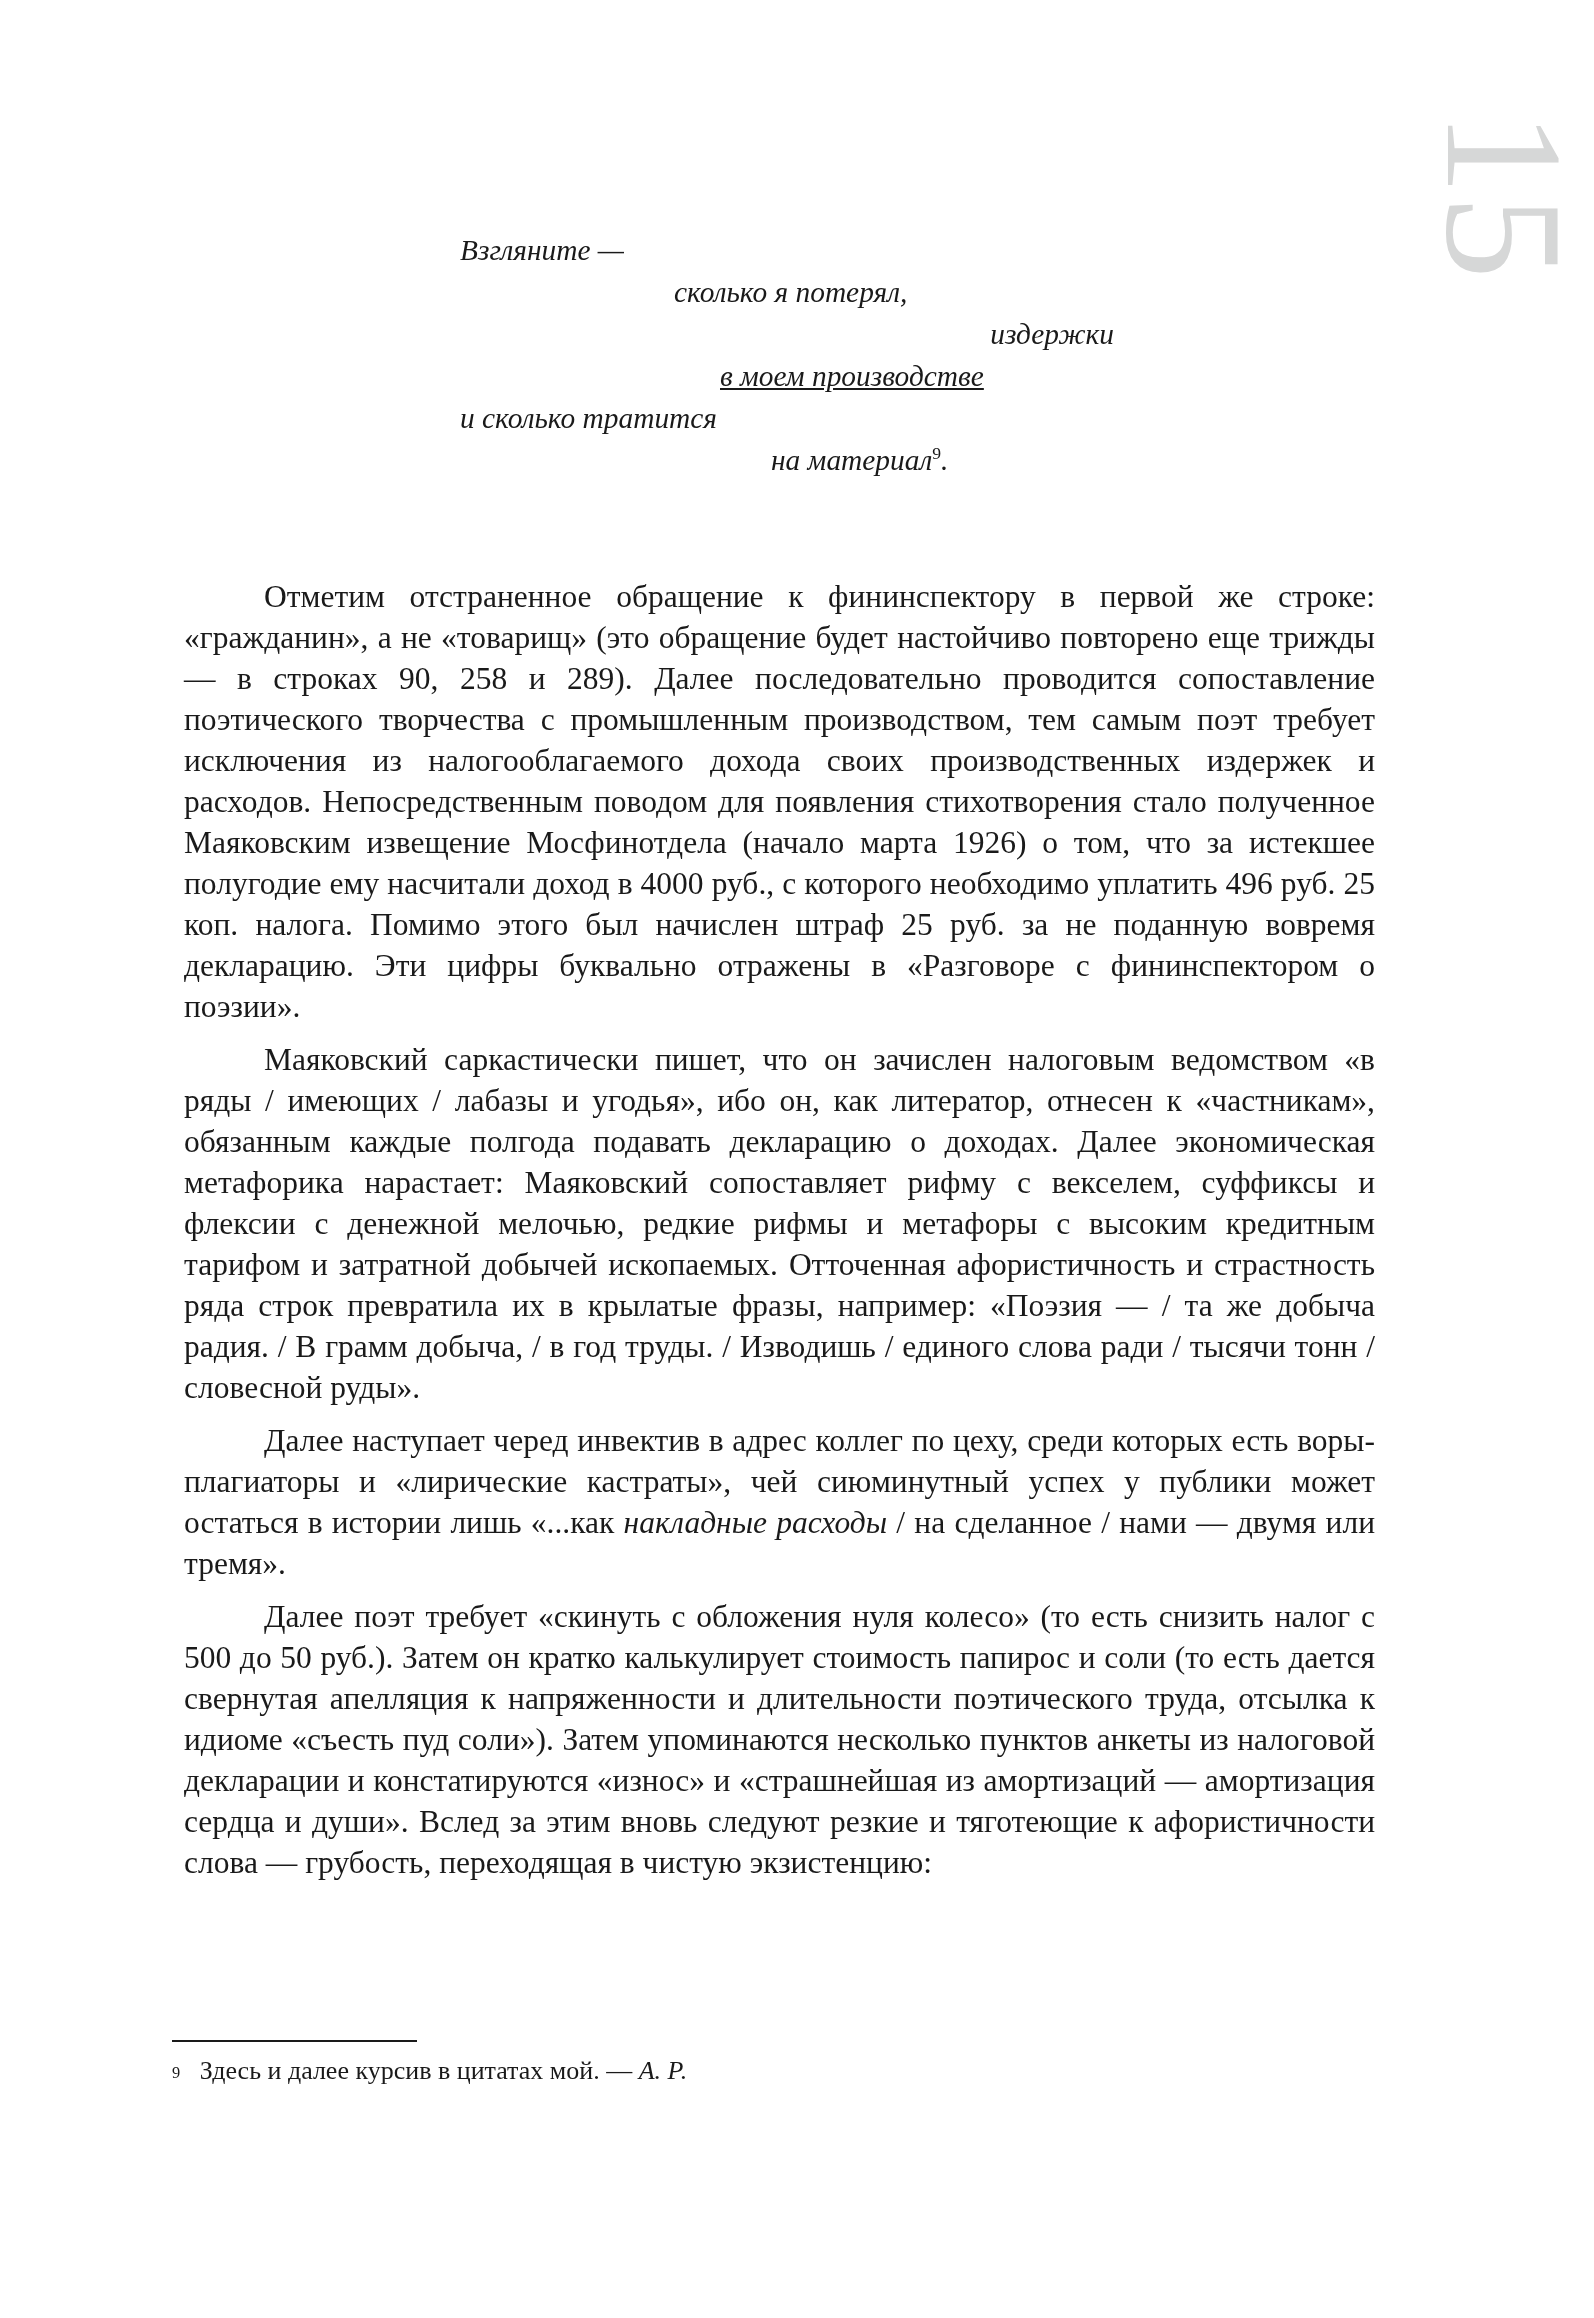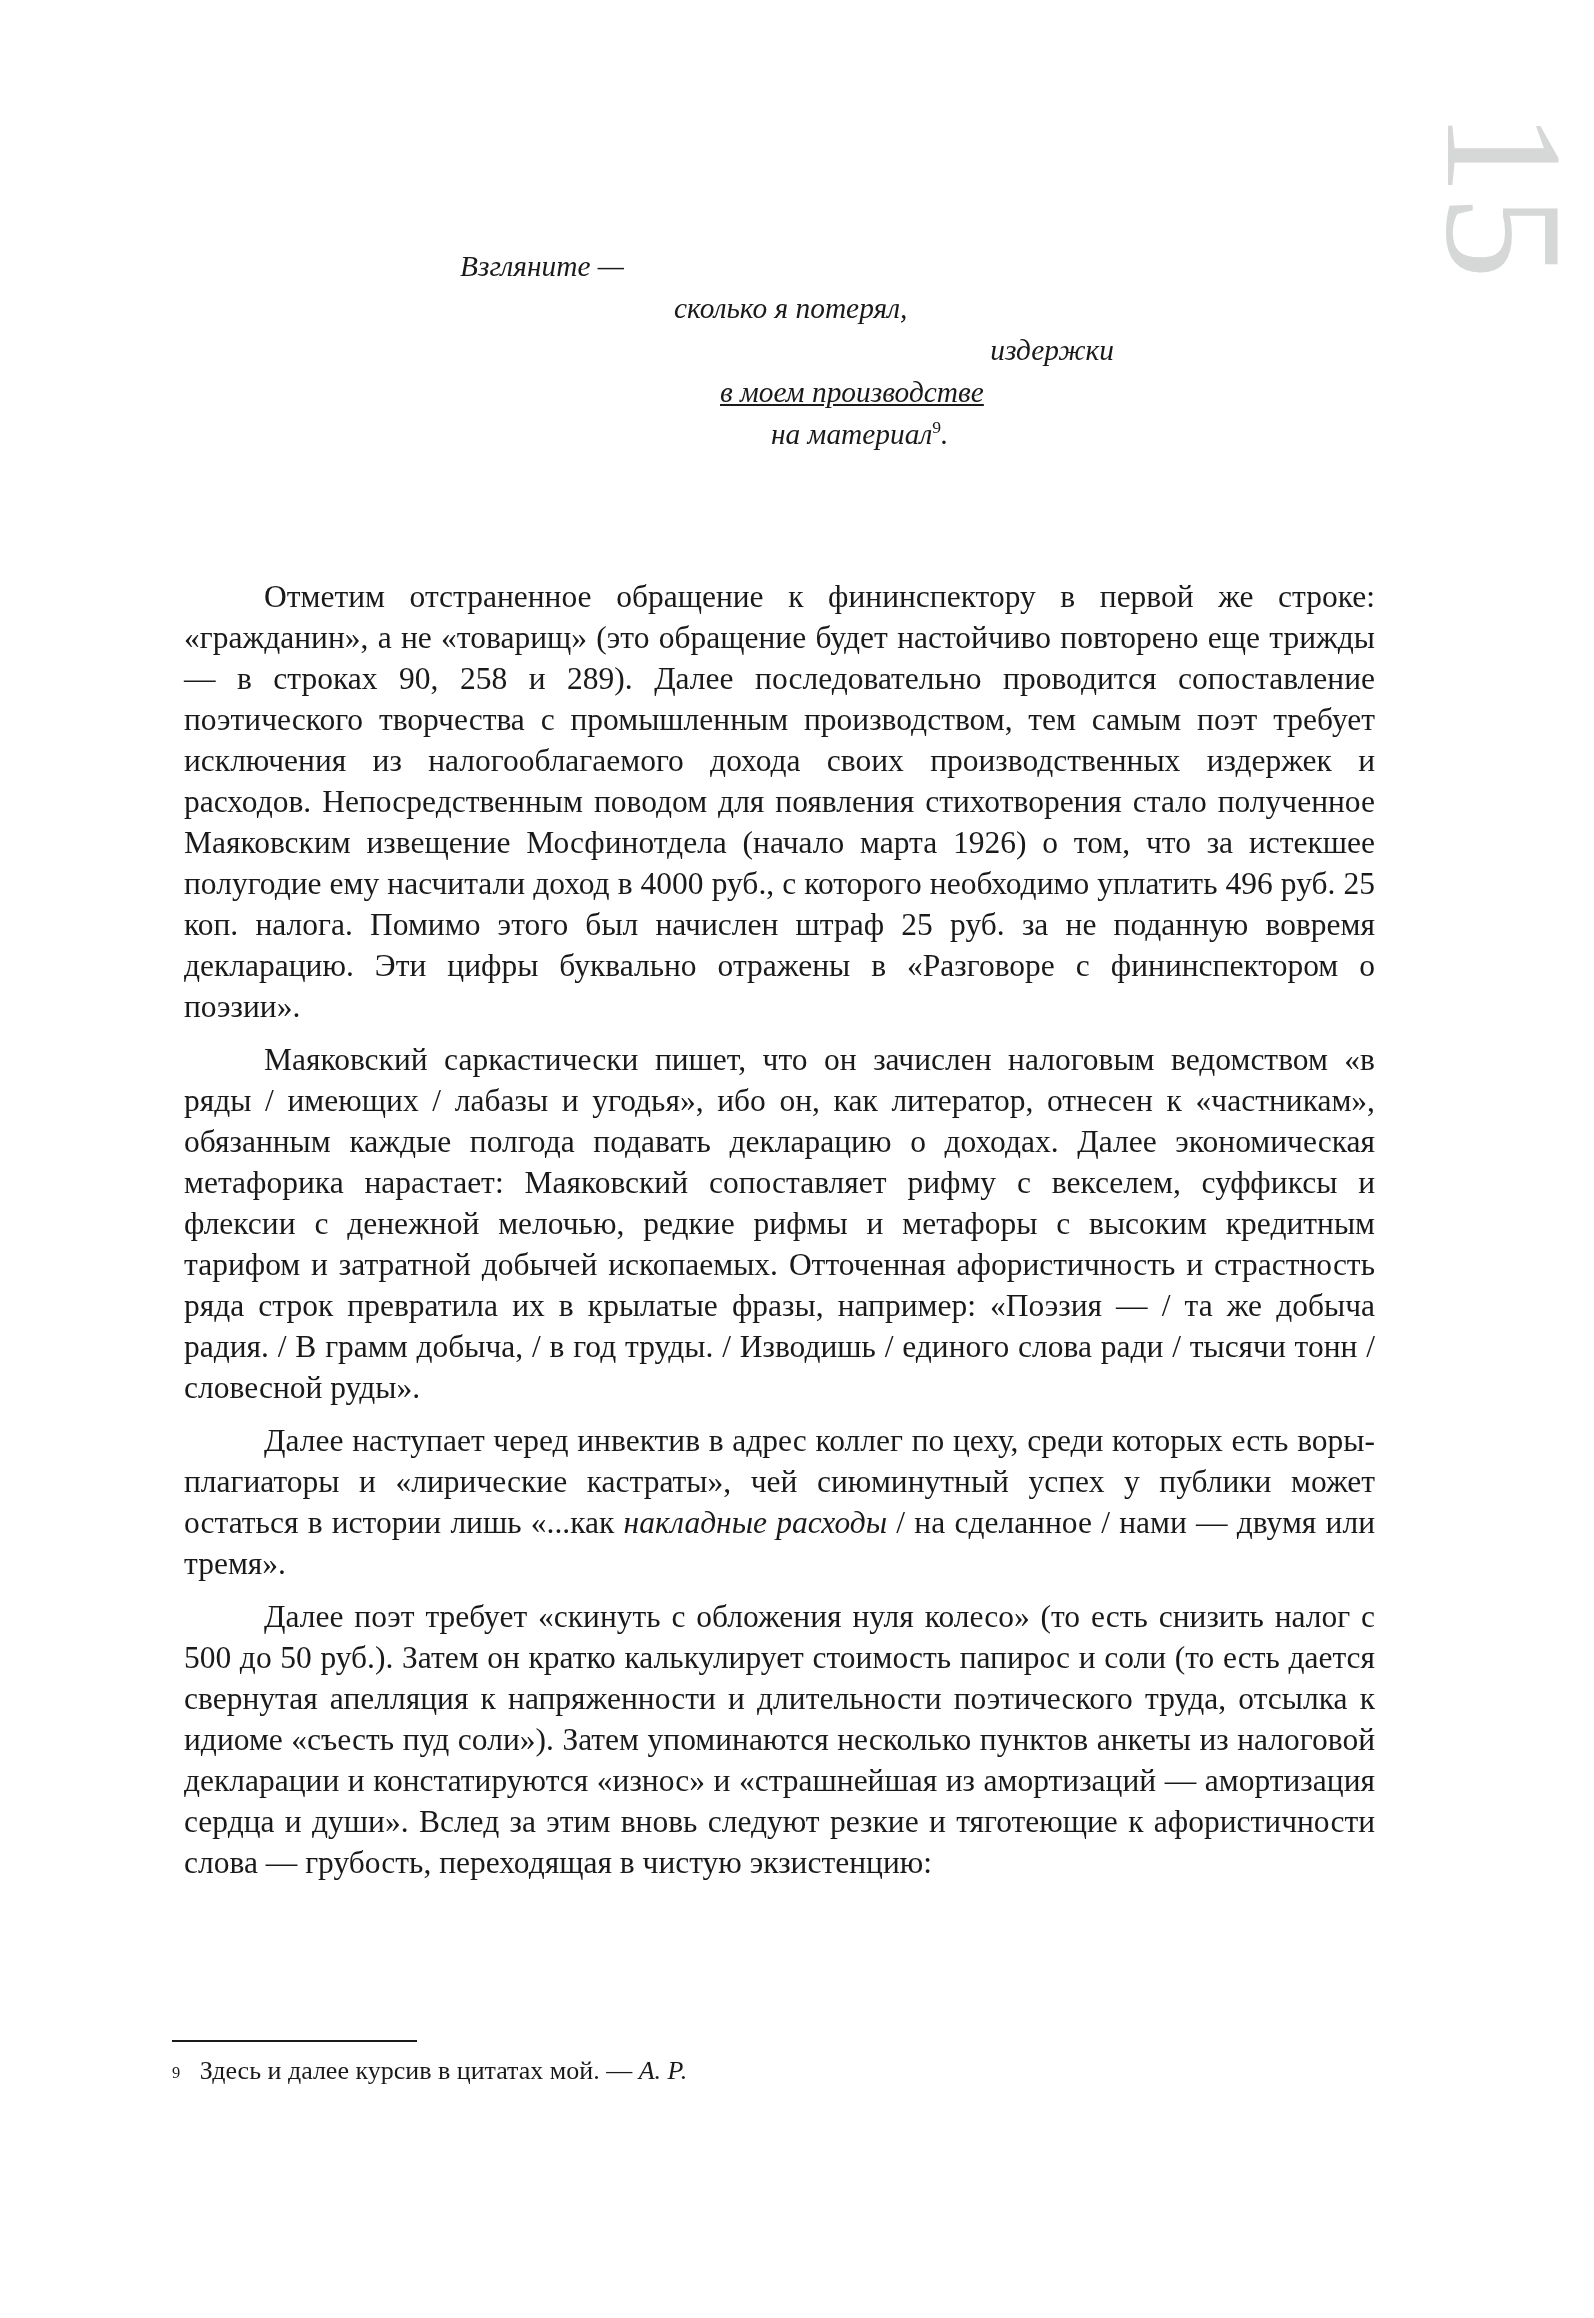--- a/index.html
+++ b/index.html
@@ -4,21 +4,21 @@
 <style>
   html, body { margin: 0; padding: 0; background: #ffffff; }
   body { width: 1594px; height: 2319px; position: relative; overflow: hidden; color: #1a1a1a; }
   .page-number {
     position: absolute; left: 1427px; top: 105px; width: 155px; height: 180px;
     font-family: "Liberation Serif", "DejaVu Serif", serif; font-size: 168px; line-height: 1;
     color: #d6d7d7; transform: rotate(90deg); transform-origin: center center;
     display: flex; align-items: center; justify-content: center;
   }
   .verse {
-    position: absolute; left: 460px; top: 245px; width: 654px;
+    position: absolute; left: 460px; top: 229px; width: 654px;
     font-family: "Liberation Serif", "DejaVu Serif", serif; font-style: italic;
     font-size: 29.4px; line-height: 42px; color: #1a1a1a;
   }
   .verse .line { white-space: nowrap; display: block; }
   .verse sup, .footnote sup { font-size: 0.6em; vertical-align: super; line-height: 0; font-style: normal; }
   .body-text {
     position: absolute; left: 172px; top: 564px; width: 1215px;
     font-family: "Liberation Serif", "DejaVu Serif", serif; font-size: 31.5px; line-height: 41px;
     color: #1a1a1a; text-align: justify;
   }
@@ -37,20 +37,21 @@
 </head>
 <body>
 
 <div class="page-number">15</div>
 
 <div class="verse" id="verse">
     <span class="line" style="padding-left: 0px;"><span>Взгляните —</span></span>
     <span class="line" style="padding-left: 214px;"><span>сколько я потерял,</span></span>
     <span class="line" style="padding-left: 100px; text-align: right;"><span>издержки</span></span>
     <span class="line" style="padding-left: 260px; text-decoration: underline;"><span>в моем производстве</span></span>
+    <span class="line" style="padding-left: 0px;"><span>и сколько тратится</span></span>
     <span class="line" style="padding-left: 311px;"><span>на материал</span><sup>9</sup>.</span>
   </div>
 
 <div class="body-text" id="body">
     <p><span>Отметим отстраненное обращение к фининспектору в первой же строке: «гражданин», а не «товарищ» (это обращение будет настойчиво повторено еще трижды — в строках 90, 258 и 289). Далее последовательно проводится сопоставление поэтического творчества с промышленным производством, тем самым поэт требует исключения из налогооблагаемого дохода своих производственных издержек и расходов. Непосредственным поводом для появления стихотворения стало полученное Маяковским извещение Мосфинотдела (начало марта 1926) о том, что за истекшее полугодие ему насчитали доход в 4000 руб., с которого необходимо уплатить 496 руб. 25 коп. налога. Помимо этого был начислен штраф 25 руб. за не поданную вовремя декларацию. Эти цифры буквально отражены в «Разговоре с фининспектором о поэзии».</span></p>
     <p><span>Маяковский саркастически пишет, что он зачислен налоговым ведомством «в ряды / имеющих / лабазы и угодья», ибо он, как литератор, отнесен к «частникам», обязанным каждые полгода подавать декларацию о доходах. Далее экономическая метафорика нарастает: Маяковский сопоставляет рифму с векселем, суффиксы и флексии с денежной мелочью, редкие рифмы и метафоры с высоким кредитным тарифом и затратной добычей ископаемых. Отточенная афористичность и страстность ряда строк превратила их в крылатые фразы, например: «Поэзия — / та же добыча радия. / В грамм добыча, / в год труды. / Изводишь / единого слова ради / тысячи тонн / словесной руды».</span></p>
     <p><span>Далее наступает черед инвектив в адрес коллег по цеху, среди которых есть воры-плагиаторы и «лирические кастраты», чей сиюминутный успех у публики может остаться в истории лишь «...как </span><span class="em">накладные расходы</span><span> / на сделанное / нами — двумя или тремя».</span></p>
     <p><span>Далее поэт требует «скинуть с обложения нуля колесо» (то есть снизить налог с 500 до 50 руб.). Затем он кратко калькулирует стоимость папирос и соли (то есть дается свернутая апелляция к напряженности и длительности поэтического труда, отсылка к идиоме «съесть пуд соли»). Затем упоминаются несколько пунктов анкеты из налоговой декларации и констатируются «износ» и «страшнейшая из амортизаций — амортизация сердца и души». Вслед за этим вновь следуют резкие и тяготеющие к афористичности слова — грубость, переходящая в чистую экзистенцию:</span></p>
   </div>
 

